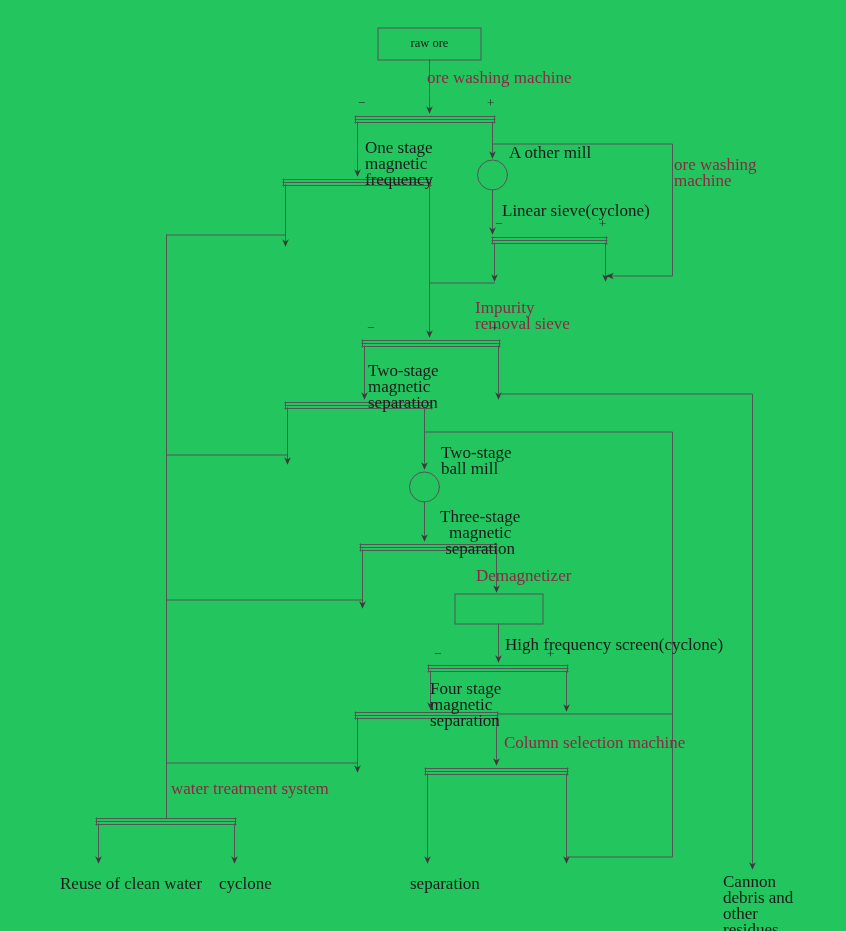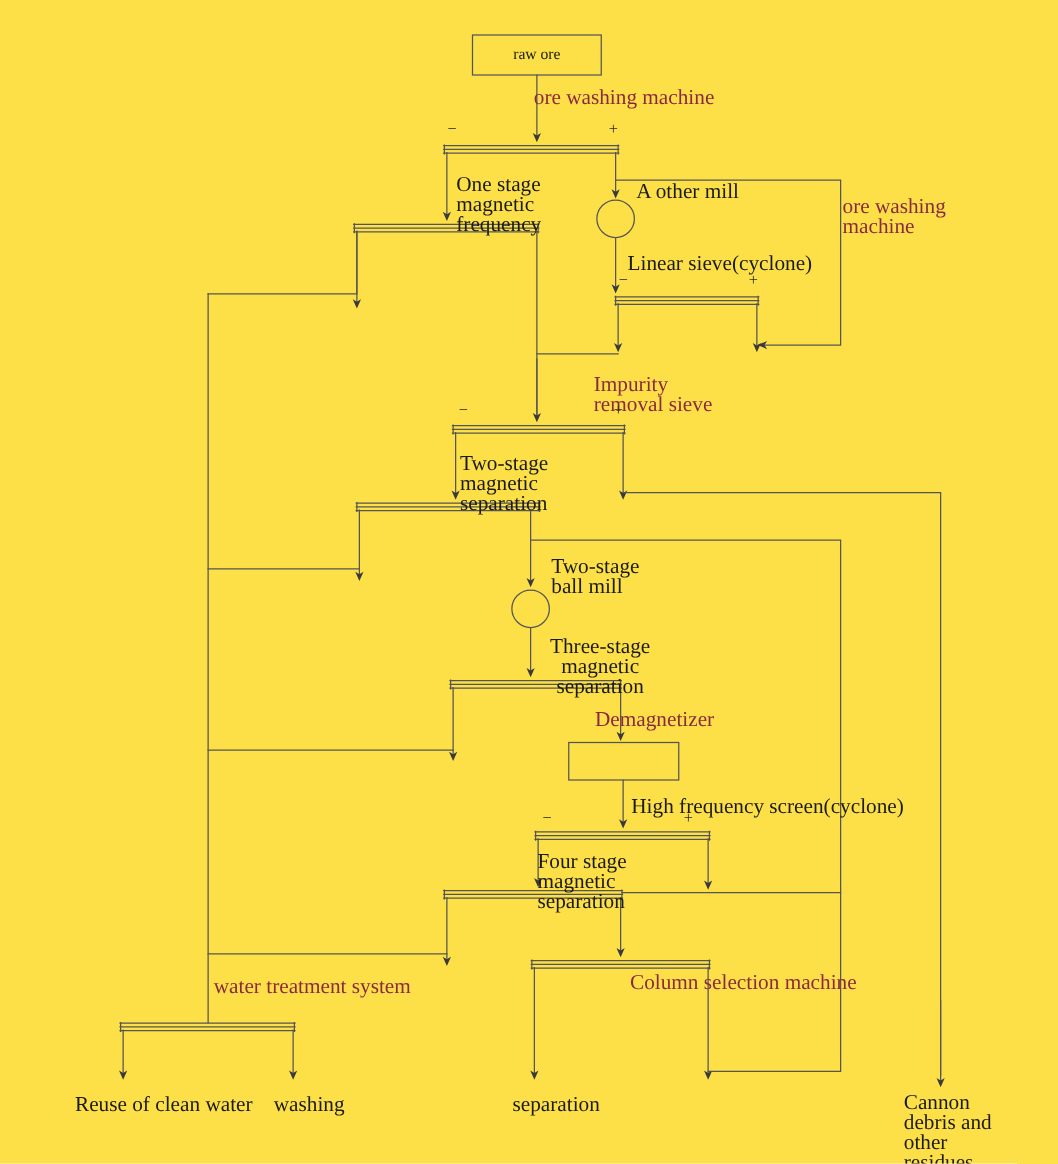--- a/index.html
+++ b/index.html
@@ -4,21 +4,21 @@
 <style>
   html, body {
     margin: 0;
     padding: 0;
     background: #ffffff;
   }
   #page {
     position: relative;
     width: 846px;
     height: 931px;
-    background: #fde047;
+    background: #22c55e;
     font-family: "Liberation Serif", "DejaVu Serif", serif;
     overflow: hidden;
   }
   #flow-svg {
     position: absolute;
     left: 0;
     top: 0;
     width: 846px;
     height: 931px;
   }
@@ -249,34 +249,34 @@
 separation</div>
 
   <div class="lbl lbl-red" style="left:476px; top:568px;">Demagnetizer</div>
 
   <div class="lbl" style="left:505px; top:637px;">High frequency screen(cyclone)</div>
 
   <div class="lbl" style="left:430px; top:681px;">Four stage
 magnetic
 separation</div>
 
-  <div class="lbl lbl-red" style="left:504px; top:778px;text-align:center;">Column selection machine</div>
+  <div class="lbl lbl-red" style="left:504px; top:735px;text-align:center;">Column selection machine</div>
 
   <div class="lbl lbl-red" style="left:171px; top:781px;">water treatment system</div>
 
   <div class="sign" style="left:358px; top:96px;">−</div>
   <div class="sign" style="left:487px; top:96px;">+</div>
   <div class="sign" style="left:495px; top:217px;">−</div>
   <div class="sign" style="left:599px; top:217px;">+</div>
   <div class="sign" style="left:367px; top:321px;">−</div>
   <div class="sign" style="left:491px; top:321px;">+</div>
   <div class="sign" style="left:434px; top:647px;">−</div>
   <div class="sign" style="left:547px; top:647px;">+</div>
 
   <div class="lbl" style="left:60px; top:876px;">Reuse of clean water</div>
-  <div class="lbl" style="left:219px; top:876px;">washing</div>
+  <div class="lbl" style="left:219px; top:876px;">cyclone</div>
   <div class="lbl" style="left:410px; top:876px;">separation</div>
   <div class="lbl" style="left:723px; top:874px;">Cannon
 debris and
 other
 residues</div>
 
 </div>
 
 </body></html>

